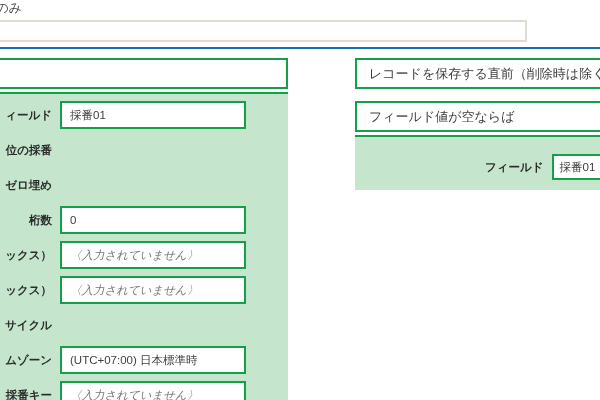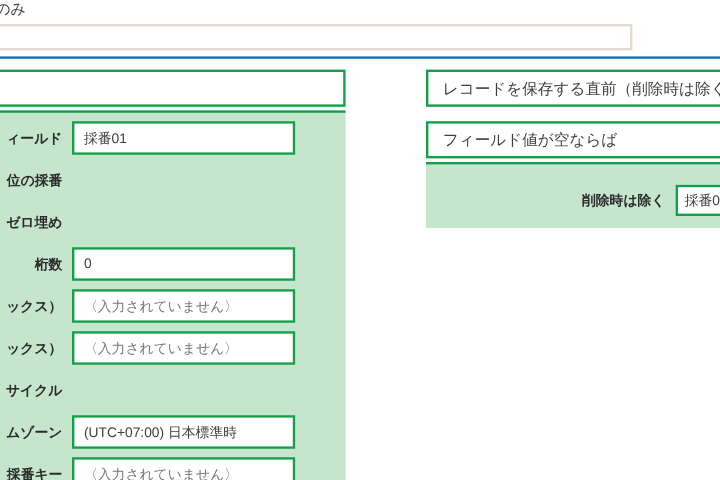--- a/index.html
+++ b/index.html
@@ -120,20 +120,21 @@
     overflow: hidden;
     flex: none;
   }
 
   .row-input.filled {
     color: #3e3e3e;
   }
 
   .row-input.placeholder {
     color: #767676;
+    font-style: italic;
   }
 
   
   #right-column {
     position: absolute;
     left: 355px;
     top: 58px;
     width: 262px;
   }
 
@@ -248,18 +249,18 @@
 </div>
 
 <div id="right-column">
 
   <div id="right-header-trigger" class="green-header-box">レコードを保存する直前（削除時は除く）</div>
 
   <div id="right-header-condition" class="green-header-box">フィールド値が空ならば</div>
 
   <div id="right-panel">
     <div id="right-form-row">
-      <div id="right-row-label">削除時は除く</div>
+      <div id="right-row-label">フィールド</div>
       <div id="right-row-input">採番01</div>
     </div>
   </div>
 
 </div>
 
 </body></html>

